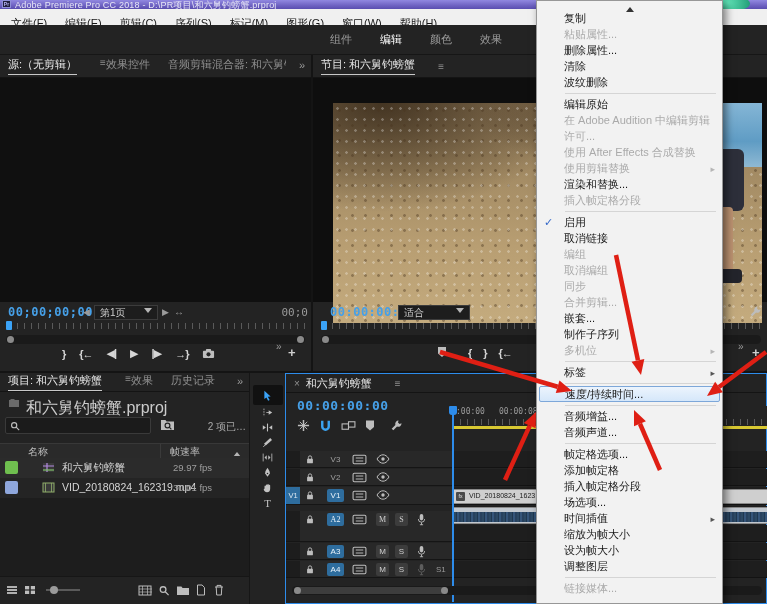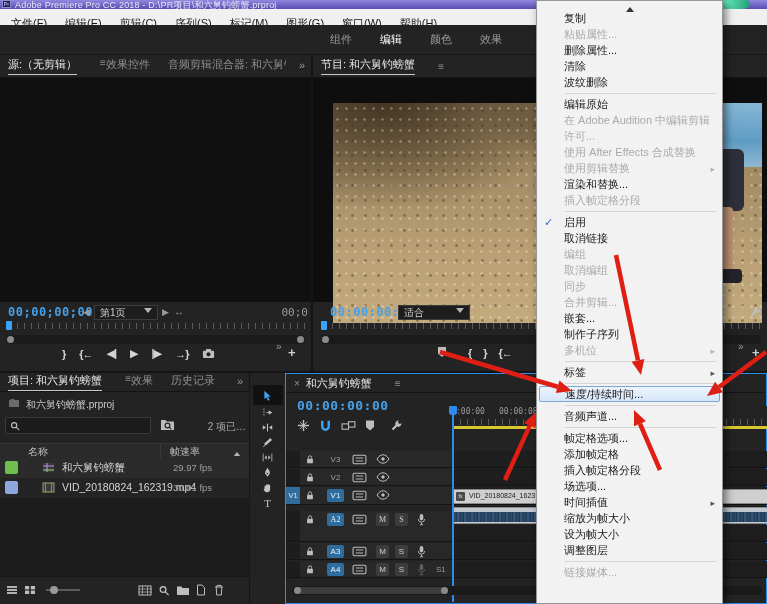--- a/index.html
+++ b/index.html
@@ -33,21 +33,21 @@
 .tri-d{width:0;height:0;border:4px solid transparent;border-top:5px solid #b5b5b5;display:inline-block}
 .tri-u{width:0;height:0;border:4px solid transparent;border-bottom:5px solid #b5b5b5;display:inline-block}
 .dropdown{background:#1d1d1d;border:1px solid #3c3c3c;border-radius:0;color:#cfcfcf;font-size:10px;display:flex;align-items:center;justify-content:space-between;padding:0 5px;height:15px}
 .ticks{background:repeating-linear-gradient(90deg,#5a5a5a 0 1px,transparent 1px 7px);height:6px}
 .scrollbar{background:#1a1a1a;border-radius:5px;height:9px}
 .sb-dot{position:absolute;top:1px;width:7px;height:7px;border-radius:50%;background:#8a8a8a}
 .ic{display:inline-block;width:13px;height:13px;color:#bdbdbd;vertical-align:middle}
 .ic svg{width:100%;height:100%;display:block}
 
 
-#proj-file{color:#cccccc;font-size:10px}
+#proj-file{color:#cccccc;font-size:16px}
 #search-box{background:#1b1b1b;border:1px solid #3a3a3a;border-radius:2px;height:17px;display:flex;align-items:center;padding:0 4px;gap:4px}
 #proj-header{background:#2a2a2a;border-top:1px solid #383838;border-bottom:1px solid #161616;color:#bdbdbd}
 .prow{position:absolute;left:0;width:249px;height:20px}
 .prow .chip{position:absolute;left:5px;top:3px;width:13px;height:13px;border-radius:2px}
 .prow .nm{position:absolute;left:62px;top:3px;color:#d6d6d6;font-size:10.5px;white-space:nowrap}
 .prow .fps{position:absolute;left:173px;top:4px;color:#9f9f9f;font-size:9.5px}
 .seq-ico{position:absolute;left:42px;top:4px;width:13px;height:11px}
 #proj-bottom{background:#232323;border-top:1px solid #161616}
 
 
@@ -668,20 +668,21 @@
         <div class="menu-item disabled"><span>同步</span></div>
         <div class="menu-item disabled"><span>合并剪辑...</span></div>
         <div class="menu-item"><span>嵌套...</span></div>
         <div class="menu-item"><span>制作子序列</span></div>
         <div class="menu-item disabled"><span>多机位</span><span class="sub">▸</span></div>
         <div class="menu-sep"></div>
         <div class="menu-item"><span>标签</span><span class="sub">▸</span></div>
         <div class="menu-sep"></div>
         <div class="menu-item highlighted"><span>速度/持续时间...</span></div>
         <div class="menu-sep"></div>
+        <div class="menu-item"><span>音频增益...</span></div>
         <div class="menu-item"><span>音频声道...</span></div>
         <div class="menu-sep"></div>
         <div class="menu-item"><span>帧定格选项...</span></div>
         <div class="menu-item"><span>添加帧定格</span></div>
         <div class="menu-item"><span>插入帧定格分段</span></div>
         <div class="menu-item"><span>场选项...</span></div>
         <div class="menu-item"><span>时间插值</span><span class="sub">▸</span></div>
         <div class="menu-item"><span>缩放为帧大小</span></div>
         <div class="menu-item"><span>设为帧大小</span></div>
         <div class="menu-item"><span>调整图层</span></div>

